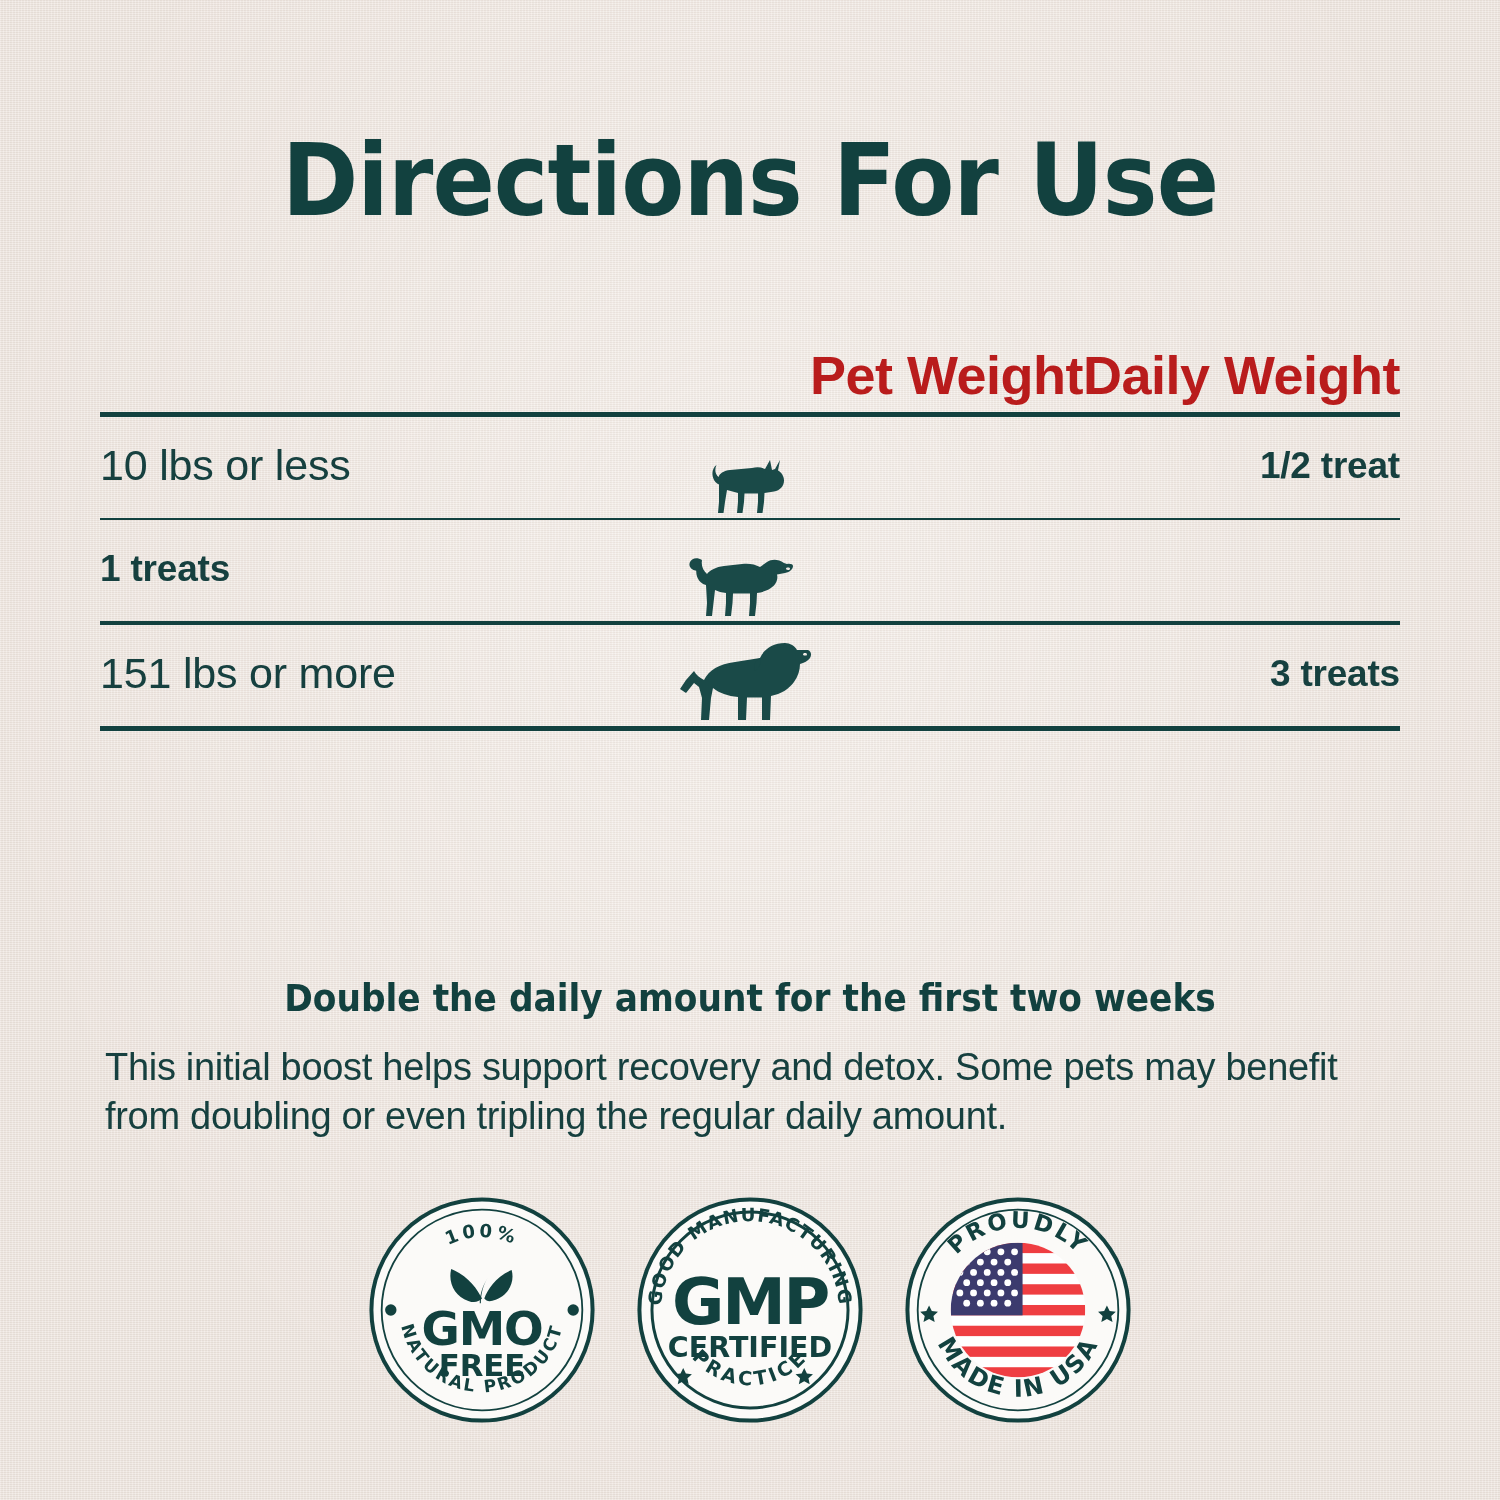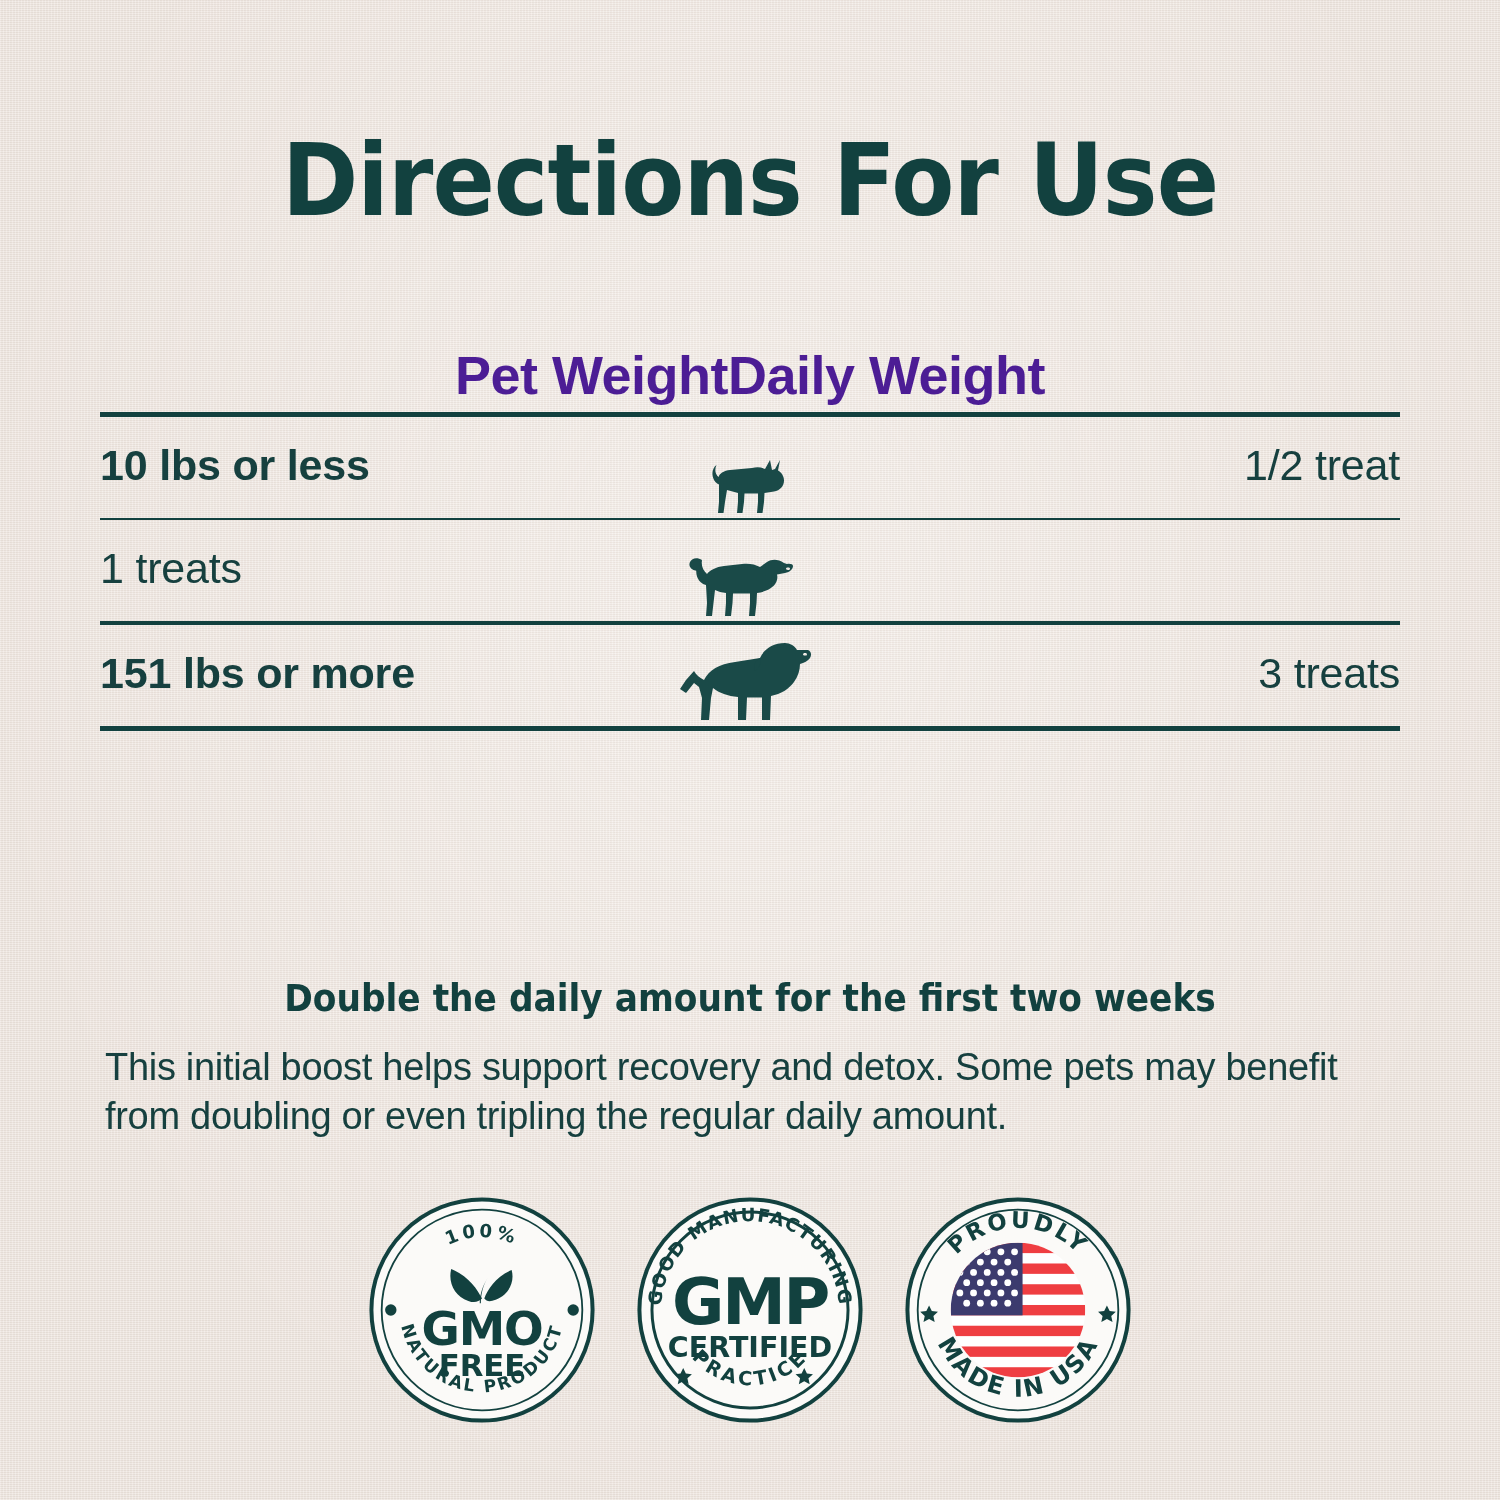--- a/index.html
+++ b/index.html
@@ -63,23 +63,23 @@
 
   
   .table {
     position: absolute;
     left: 100px;
     top: 344px;
     width: 1300px;
   }
   .thead {
     display: flex;
-    justify-content: center;
+    justify-content: flex-end;
     align-items: flex-end;
-    color: #4c1d95;
+    color: #b91c1c;
     font-size: 54px;
     font-weight: 600;
     letter-spacing: -0.5px;
     padding-bottom: 6px;
   }
   .rule-thick {
     height: 5px;
     background: #12413f;
     width: 100%;
   }
@@ -91,29 +91,29 @@
   .trow {
     display: flex;
     align-items: center;
     justify-content: space-between;
     height: 101px;
     position: relative;
   }
   .tcell-weight {
     color: #16403f;
     font-size: 43px;
-    font-weight: 700;
+    font-weight: 400;
     letter-spacing: -0.2px;
     flex: 0 0 auto;
     padding-bottom: 4px;
   }
   .tcell-usage {
     color: #16403f;
-    font-size: 43px;
-    font-weight: 400;
+    font-size: 37px;
+    font-weight: 700;
     letter-spacing: -0.2px;
     flex: 0 0 auto;
     text-align: left;
     padding-bottom: 4px;
   }
   .tcell-dog {
     position: absolute;
     left: 0;
     right: 0;
     bottom: 0;

